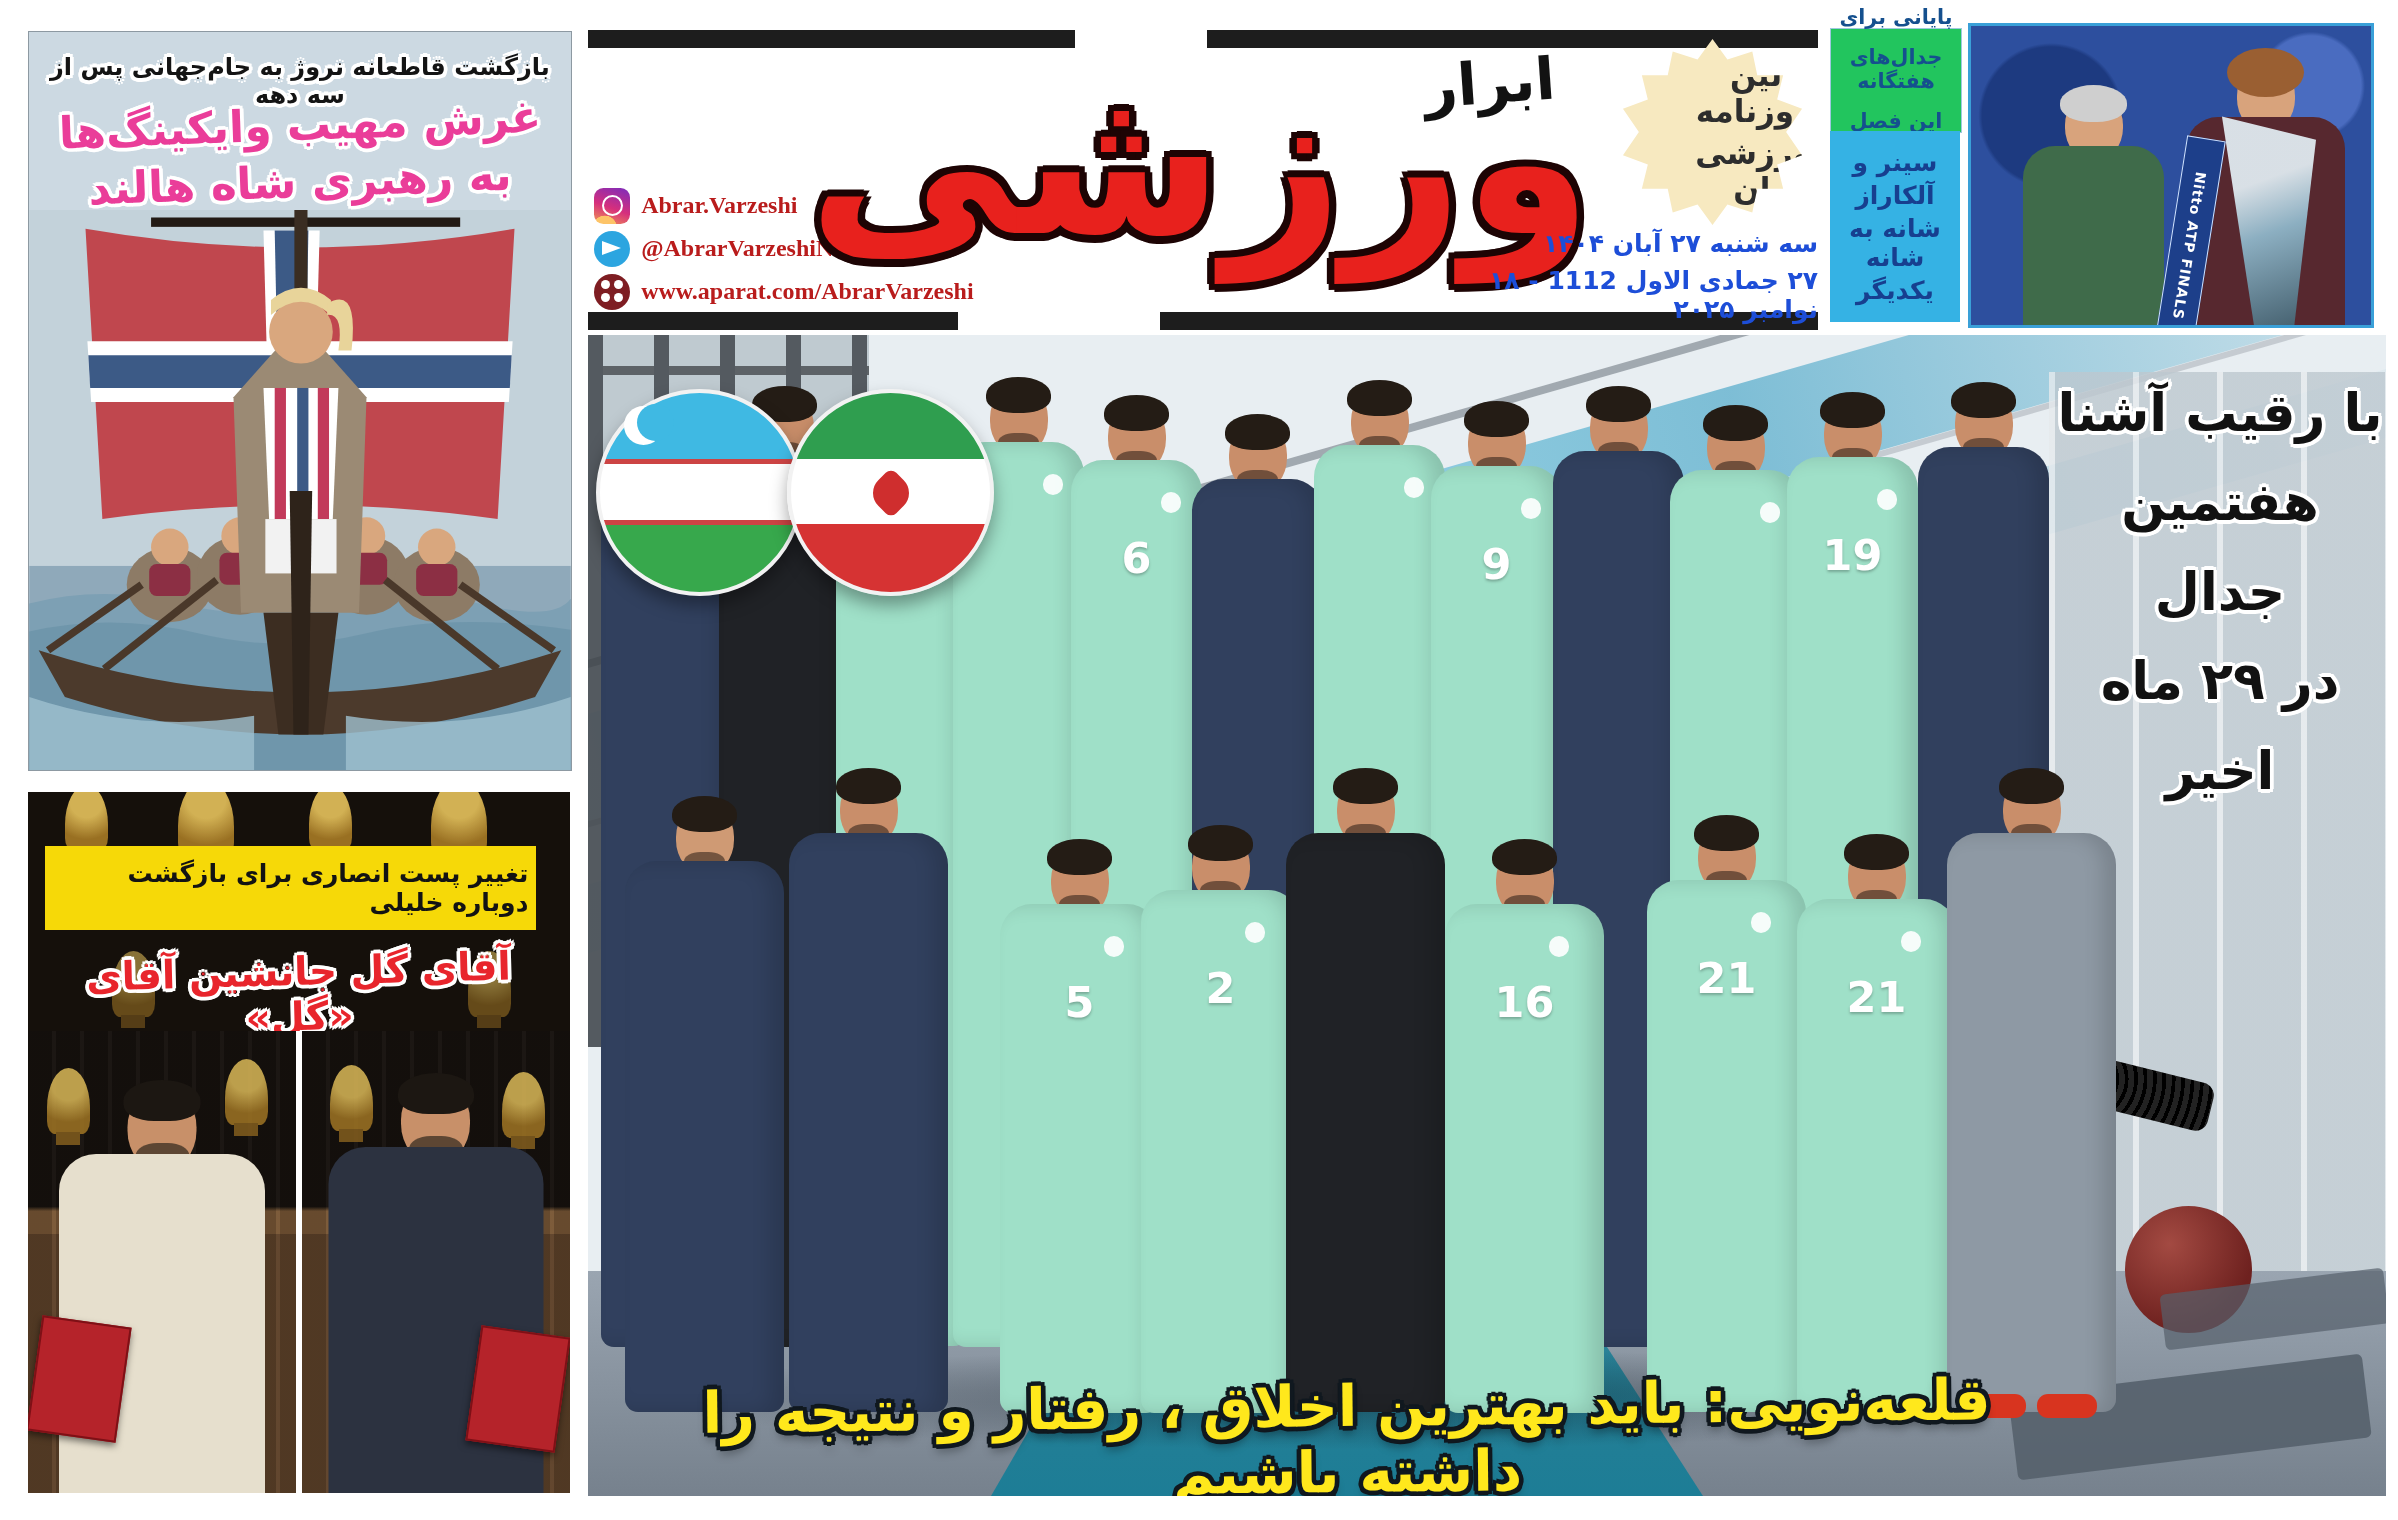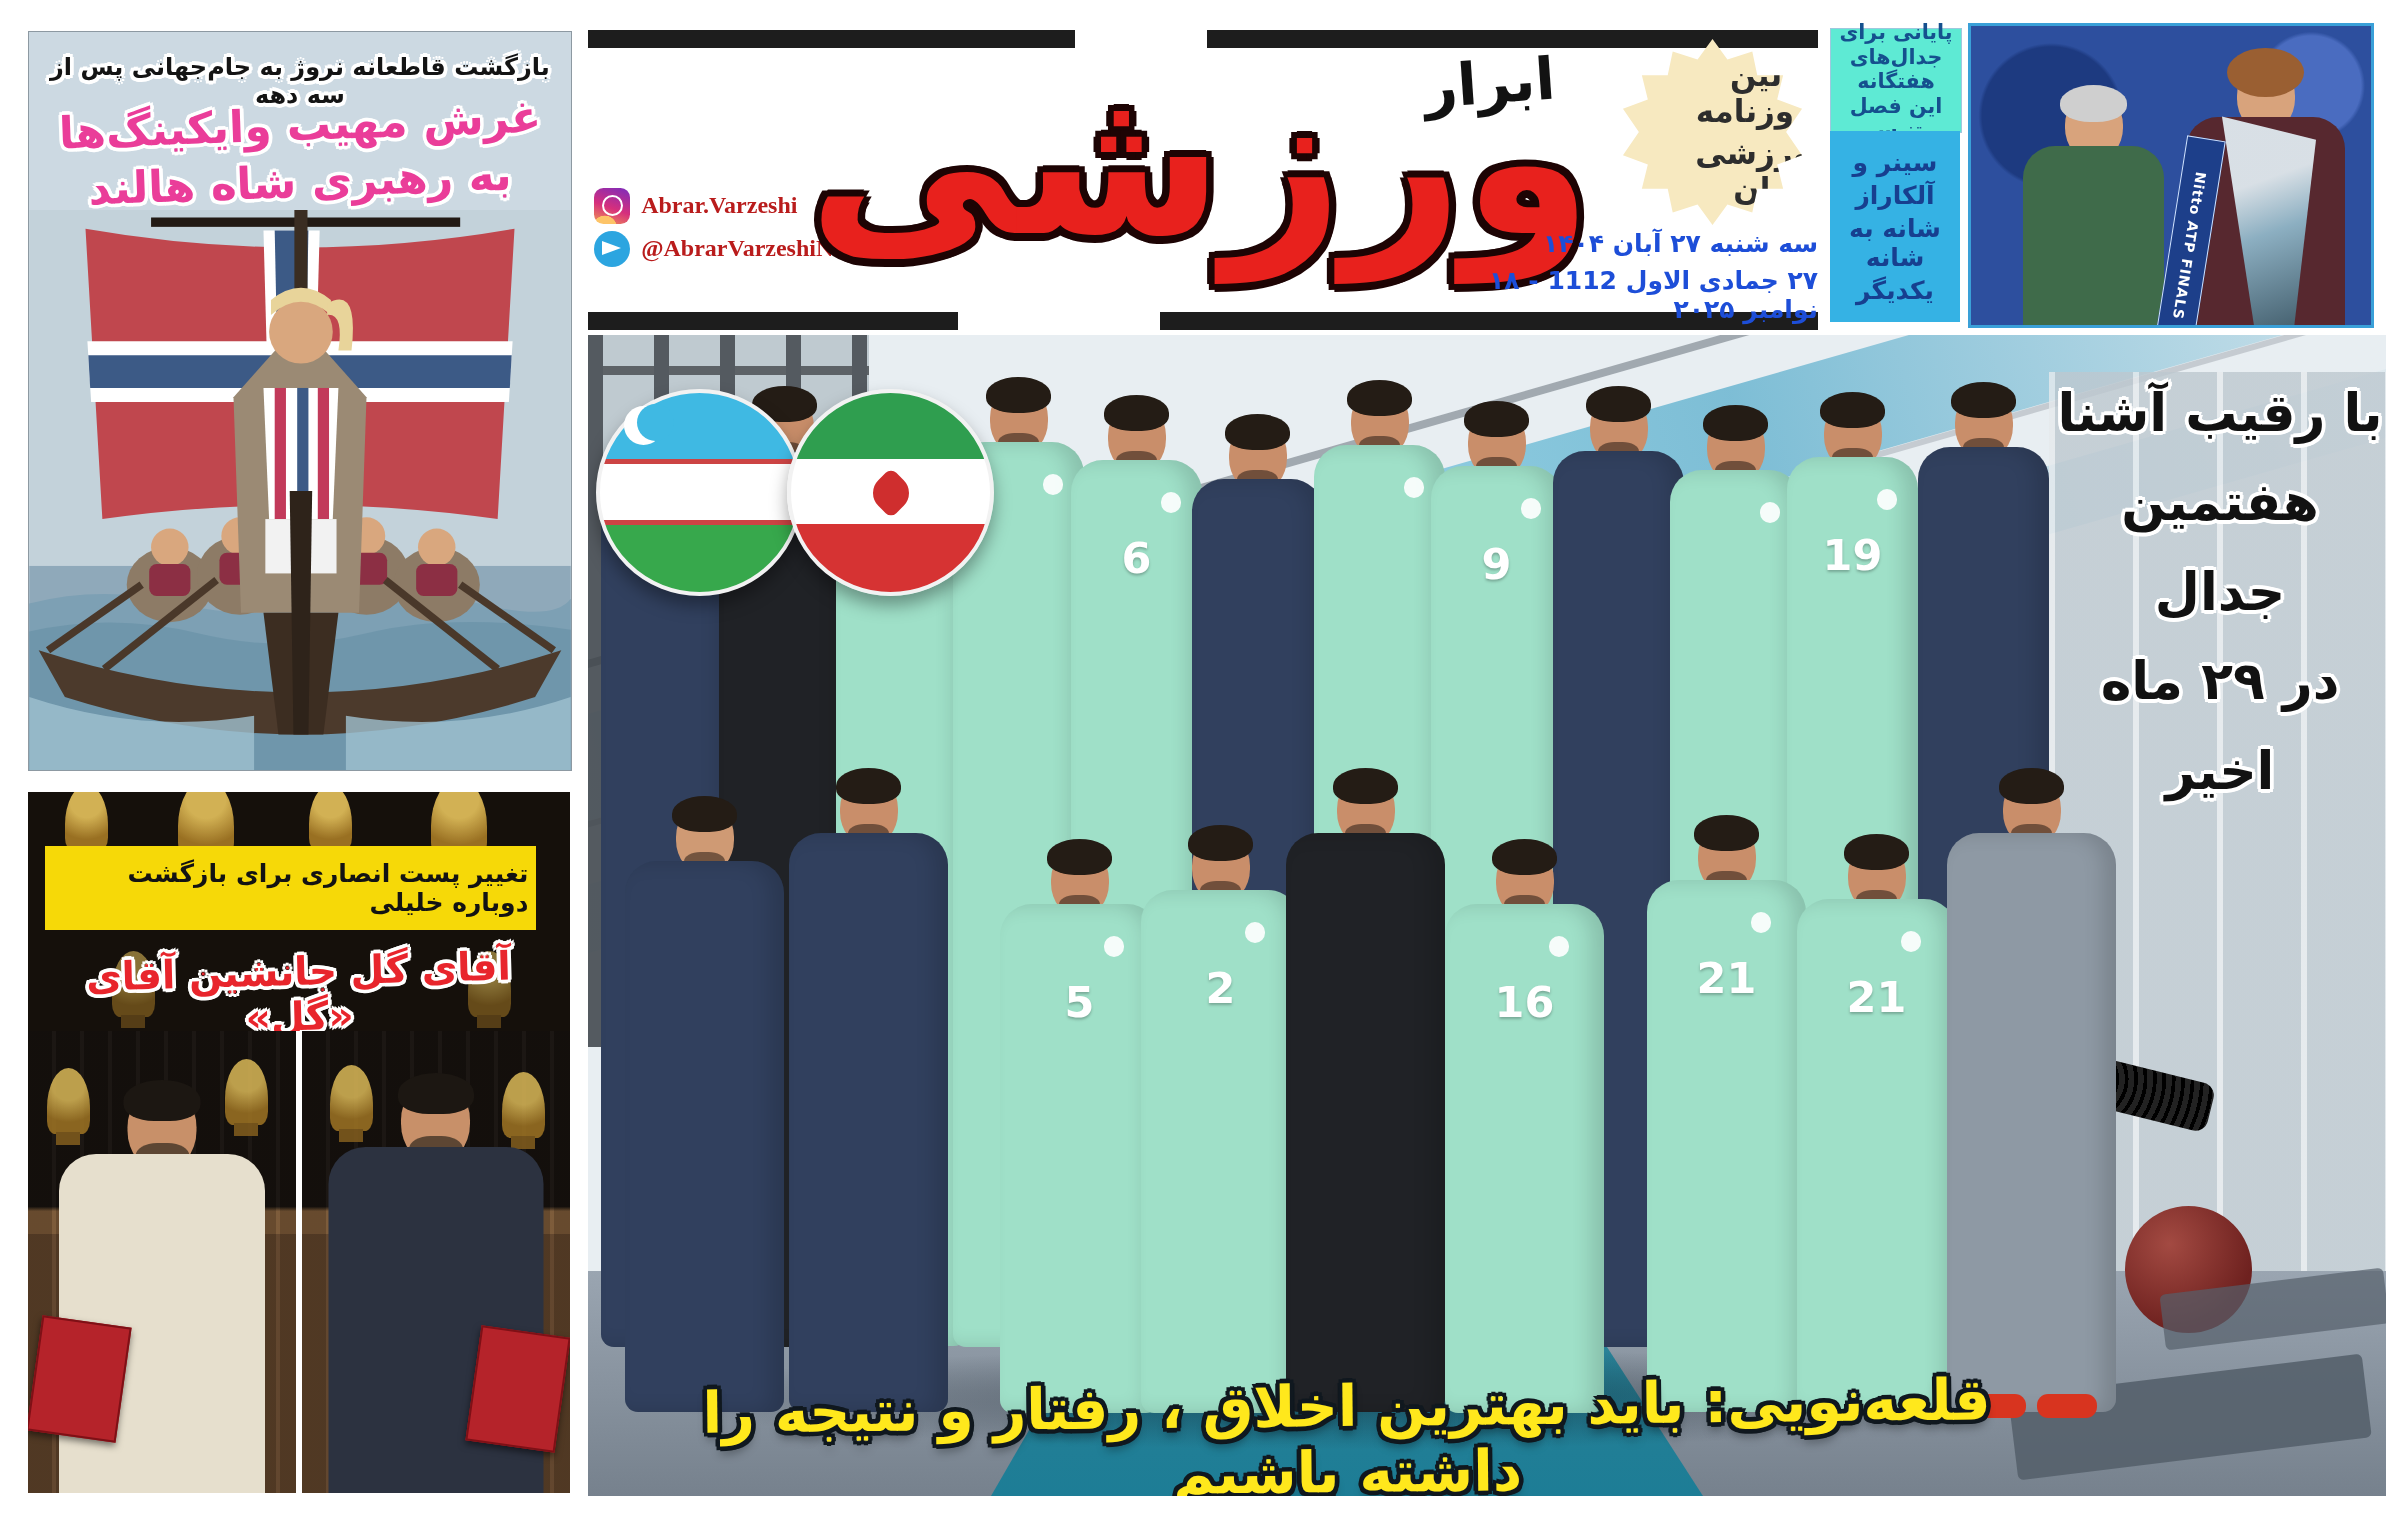--- a/index.html
+++ b/index.html
@@ -52,21 +52,21 @@
   .logo-main{left:899px;top:37px;width:693px;text-align:center;font-size:208px;line-height:1.2;font-weight:bold;color:#e8211d;
      text-shadow:-5.6px -5.6px 0 #1d0404,5.6px -5.6px 0 #1d0404,-5.6px 5.6px 0 #1d0404,5.6px 5.6px 0 #1d0404,-7.5px 0 0 #1d0404,7.5px 0 0 #1d0404,0 -7.5px 0 #1d0404,0 7.5px 0 #1d0404;}
   .logo-top{left:1377px;top:49px;width:225px;text-align:center;font-size:58px;font-weight:bold;color:#121212;transform:rotate(-4deg);}
   .badge{left:1613px;top:39px;width:199px;height:186px;background:#f7e9c0;
      clip-path:polygon(50% 0%,57.5% 11%,70% 6.7%,72.5% 19.5%,85.5% 19.5%,82.5% 32.5%,95% 37.5%,87% 50%,95% 62.5%,82.5% 67.5%,85.5% 80.5%,72.5% 80.5%,70% 93.3%,57.5% 89%,50% 100%,42.5% 89%,30% 93.3%,27.5% 80.5%,14.5% 80.5%,17.5% 67.5%,5% 62.5%,13% 50%,5% 37.5%,17.5% 32.5%,14.5% 19.5%,27.5% 19.5%,30% 6.7%,42.5% 11%);
      display:flex;flex-direction:column;align-items:center;justify-content:center;gap:5.6px;}
   .badge div{font-size:31px;font-weight:bold;color:#2d2d2d;}
   .dates{left:1443px;top:229px;width:375px;text-align:right;color:#1d4ed8;font-weight:bold;}
   .dates div{font-size:25px;margin-bottom:8.4px;}
   
-  .tennis-top{left:1830px;top:28px;width:130px;height:103px;background:#5eead4;display:flex;flex-direction:column;justify-content:center;text-align:center;gap:1px;border:0.9px solid #9ec8de;}
+  .tennis-top{left:1830px;top:28px;width:130px;height:103px;background:#22c55e;display:flex;flex-direction:column;justify-content:center;text-align:center;gap:16px;border:0.9px solid #9ec8de;}
   .tennis-top div{font-size:20.6px;font-weight:bold;color:#15508e;}
   .tennis-bot{left:1830px;top:131px;width:130px;height:191px;background:#35b2e4;display:flex;flex-direction:column;justify-content:center;text-align:center;gap:3.7px;}
   .tennis-bot div{font-size:25px;font-weight:bold;color:#173f8f;}
   .sinner-photo{left:1968px;top:23.4px;width:400px;height:299px;background:
       radial-gradient(circle at 20% 30%,#1d3a80 0 18%,transparent 19%),
       radial-gradient(circle at 70% 70%,#1d3a80 0 14%,transparent 15%),
       radial-gradient(circle at 85% 20%,#4a6cc0 0 12%,transparent 13%),
       #2d4f9e;border:3.7px solid #3aa0d8;overflow:hidden;}
   .fig{position:absolute;}
   .fhead{position:absolute;left:50%;transform:translateX(-50%);top:0;width:58px;height:69px;border-radius:48%;background:#d8a37c;}
@@ -221,20 +221,24 @@
 
   <div class="abs social">
     <div class="srow">
       <span class="icon ig"></span>
       <span class="stext">Abrar.Varzeshi</span>
     </div>
     <div class="srow">
       <span class="icon tg"></span>
       <span class="stext">@AbrarVarzeshiNews</span>
     </div>
+    <div class="srow">
+      <span class="icon ap"></span>
+      <span class="stext">www.aparat.com/AbrarVarzeshi</span>
+    </div>
   </div>
 
   <div class="abs logo-main rtl">ورزشی</div>
   <div class="abs logo-top rtl">ابرار</div>
 
   <div class="abs badge rtl">
     <div>اولین روزنامه</div>
     <div>ورزشی ایران</div>
   </div>
 

